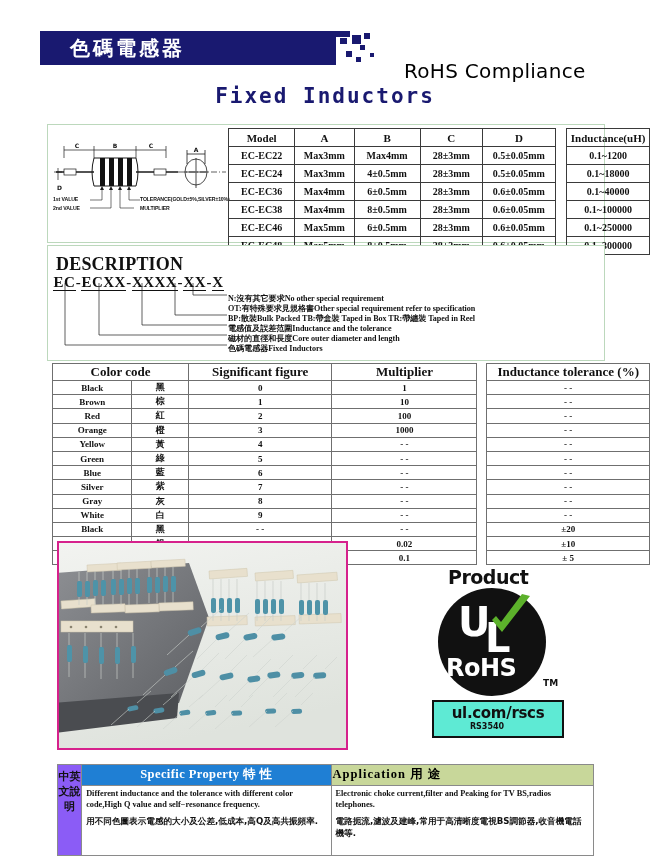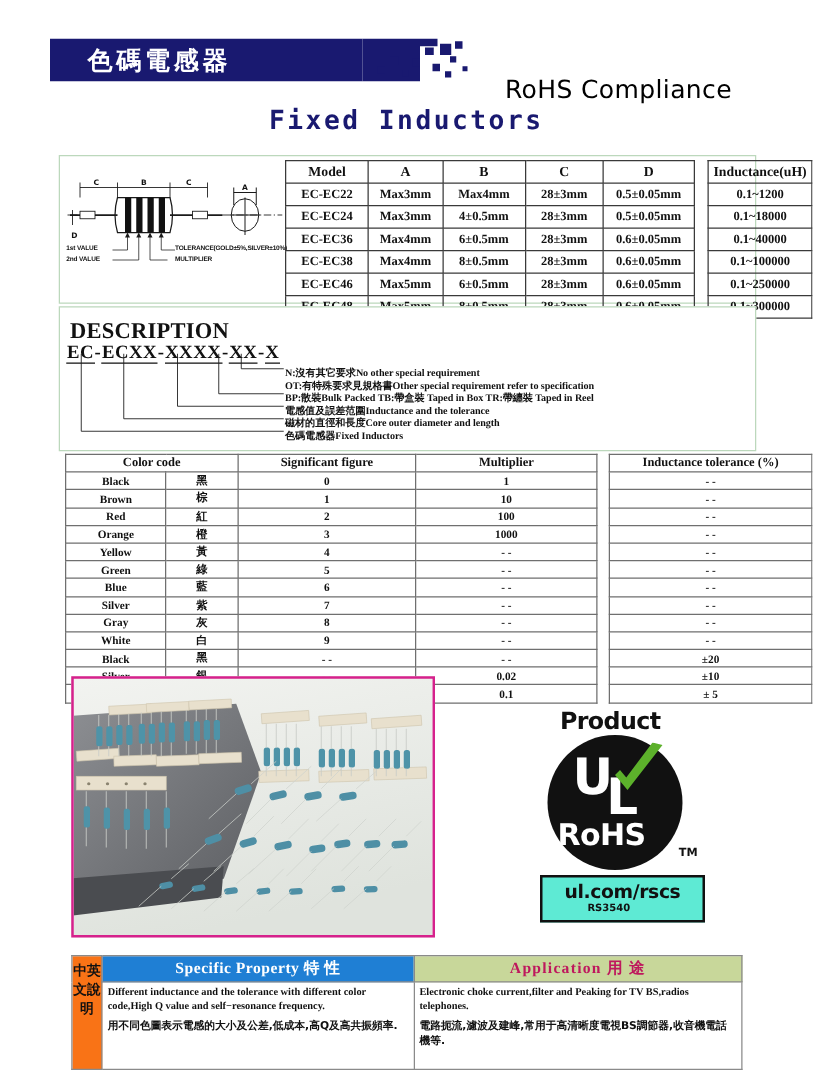--- a/index.html
+++ b/index.html
@@ -50,21 +50,21 @@
       font-family:"Liberation Serif",serif;letter-spacing:-.05px;}
   .n1{left:228px;top:293px;} .n2{left:228px;top:303px;}
   .n3{left:228px;top:313px;} .n4{left:228px;top:323px;}
   .n5{left:228px;top:333px;} .n6{left:228px;top:343px;}
 
   
   .cc-table{position:absolute;left:52px;top:363px;border-collapse:collapse;
       font-family:"Liberation Serif",serif;}
   .cc-table td,.cc-table th{border:1px solid #6f6f6f;font-size:9px;height:13.2px;
       text-align:center;font-weight:bold;padding:0 2px;}
-  .cc-table th{font-size:10px;}
+  .cc-table th{font-size:13px;}
   .cc-table .gapcol{border:none;width:6px;background:#fff;}
   .cc-color{width:150px;text-align:center;}
   .cc-en{width:56px;text-align:right;padding-right:4px;}
   .cc-zh{width:40px;text-align:left;padding-left:6px;font-family:"DejaVu Sans",sans-serif;font-size:8.5px;}
   .cc-sig{width:155px;} .cc-mul{width:158px;} .cc-tol{width:178px;}
 
   
   .photo{position:absolute;left:57px;top:541px;width:287px;height:205px;
       border:2px solid #d6218c;background:#eceee9;overflow:hidden;}
   .photo svg{display:block;}
@@ -88,26 +88,26 @@
       border:2px solid #111;background:#5eead4;}
   .ul-url{position:absolute;left:0;top:2px;width:128px;text-align:center;
       font-family:"DejaVu Sans",sans-serif;font-weight:bold;font-size:15px;letter-spacing:-.3px;}
   .ul-rs{position:absolute;left:0;top:20px;width:106px;text-align:center;
       font-family:"DejaVu Sans",sans-serif;font-weight:bold;font-size:8px;}
 
   
   .bottom{position:absolute;left:57px;top:764px;width:537px;height:92px;
       border:1px solid #8a8a8a;border-collapse:collapse;}
   .bottom td{border:1px solid #8a8a8a;vertical-align:top;}
-  .bt-side{width:23px;background:#f97316;text-align:center;vertical-align:middle;
+  .bt-side{width:23px;background:#8b5cf6;text-align:center;vertical-align:middle;
       font-family:"DejaVu Sans",sans-serif;font-weight:bold;font-size:11px;
       line-height:15px;color:#111;padding:4px 0;}
   .bt-h-blue{background:#1f7fd4;color:#fff;text-align:center;height:18px;
       font-family:"Liberation Serif",serif;font-weight:bold;font-size:12.5px;letter-spacing:.4px;}
-  .bt-h-green{background:#c8d79a;color:#be185d;text-align:center;height:18px;
+  .bt-h-green{background:#c8d79a;color:#000000;height:18px;
       font-family:"Liberation Serif",serif;font-weight:bold;font-size:12.5px;letter-spacing:1px;margin-top:21px;}
   .bt-body{padding:3px 4px;background:#fff;}
   .bt-en{font-family:"Liberation Serif",serif;font-weight:bold;font-size:8.3px;
       line-height:10.5px;color:#111;}
   .bt-zh{margin-top:6px;font-family:"DejaVu Sans",sans-serif;font-weight:bold;
       font-size:8.6px;line-height:11.5px;color:#111;}
   .col-sp{width:245px;} .col-ap{width:258px;}
 </style>
 </head>
 <body>

